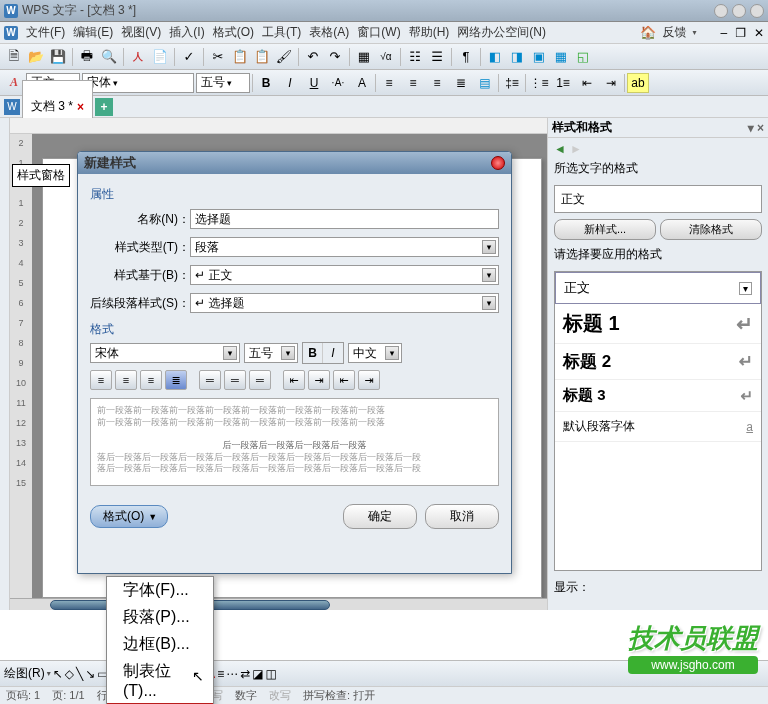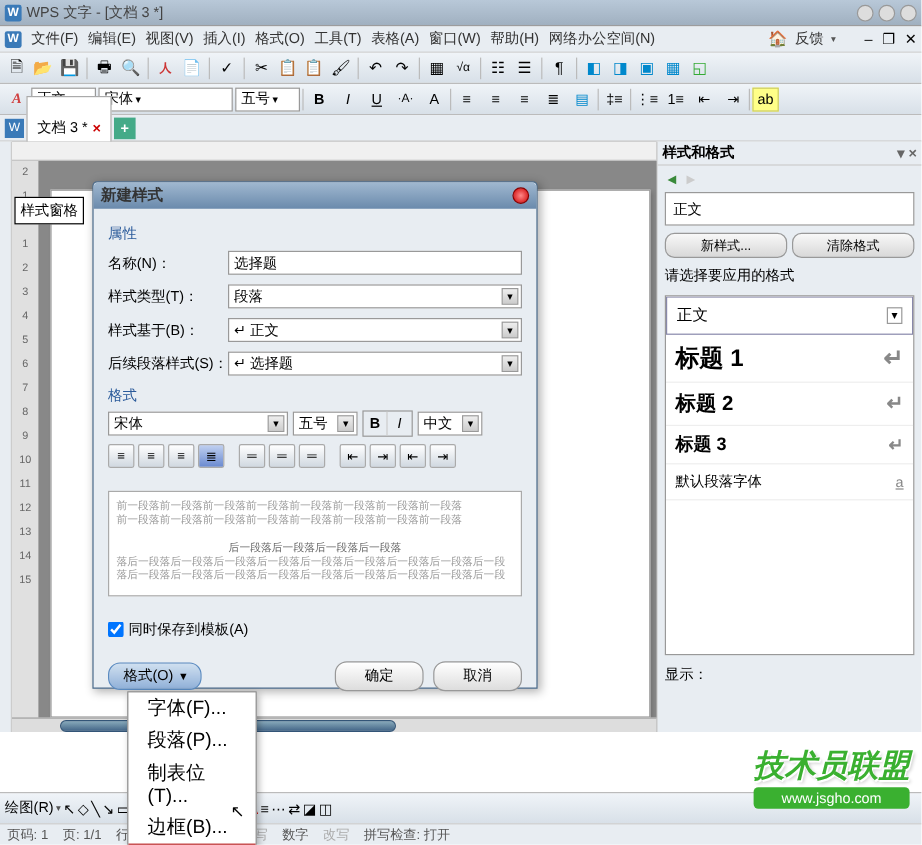--- a/index.html
+++ b/index.html
@@ -44,41 +44,41 @@
 .style-list { margin: 4px 6px; border: 1px solid #999; background: #fff; height: 300px; overflow: auto; }
 .style-item { padding: 6px 8px; display: flex; align-items: center; justify-content: space-between; font-size: 12px; cursor: pointer; border-bottom: 1px solid #eee; }
 .style-item.current { font-family: SimSun; font-size: 13px; }
 .style-item.h1 { font-size: 20px; font-weight: bold; font-family: SimHei; }
 .style-item.h2 { font-size: 17px; font-weight: bold; font-family: SimHei; }
 .style-item.h3 { font-size: 15px; font-weight: bold; font-family: SimHei; }
 .style-item.default { font-size: 12px; }
 .style-item .ret { color: #888; }
 .panel-foot { display: flex; align-items: center; padding: 4px 6px; gap: 4px; font-size: 12px; }
 .style-label-box { position: absolute; left: 12px; top: 164px; border: 1px solid #000; background: #fff; padding: 2px 4px; font-size: 12px; z-index: 50; }
-.dialog { position: absolute; left: 77px; top: 151px; width: 371px; height: 423px; background: #e8edf2; border: 1px solid #4a6a8a; box-shadow: 2px 2px 8px rgba(0,0,0,0.3); z-index: 100; border-radius: 4px 4px 0 0; }
+.dialog { position: absolute; left: 77px; top: 151px; width: 435px; height: 423px; background: #e8edf2; border: 1px solid #4a6a8a; box-shadow: 2px 2px 8px rgba(0,0,0,0.3); z-index: 100; border-radius: 4px 4px 0 0; }
 .dialog-title { height: 22px; background: linear-gradient(#a0b8d0, #6a8aac); display: flex; align-items: center; padding: 0 6px; color: #333; font-size: 13px; font-weight: bold; border-radius: 4px 4px 0 0; }
 .dialog-title .dclose { margin-left: auto; width: 14px; height: 14px; background: radial-gradient(#f88,#c00); border: 1px solid #800; border-radius: 7px; cursor: pointer; }
 .dialog-body { padding: 6px 12px; }
 .fieldset-label { color: #2a5a9a; font-size: 12px; margin: 6px 0 4px; }
 .form-row { display: flex; align-items: center; height: 24px; margin-bottom: 4px; }
-.form-row label { width: 100px; text-align: left; font-size: 12px; }
+.form-row label { width: 100px; text-align: right; font-size: 12px; }
 .form-row .input, .form-row .select { flex: 1; height: 20px; border: 1px solid #999; background: #fff; padding: 0 4px; font-size: 12px; display: flex; align-items: center; }
 .form-row .select { position: relative; }
 .form-row .select .arrow { position: absolute; right: 2px; top: 2px; width: 14px; height: 14px; background: linear-gradient(#eee,#ccc); border: 1px solid #999; font-size: 9px; display: flex; align-items: center; justify-content: center; }
 .fmt-row { display: flex; gap: 4px; margin: 4px 0; align-items: center; }
 .fmt-row .fsel { height: 20px; border: 1px solid #999; background: #fff; font-size: 12px; padding: 0 4px; display: flex; align-items: center; position: relative; }
 .fmt-row .fsel .arrow { position: absolute; right: 2px; top: 2px; width: 14px; height: 14px; background: linear-gradient(#eee,#ccc); border: 1px solid #999; font-size: 9px; display: flex; align-items: center; justify-content: center; }
 .fmt-row .lbl-font { width: 150px; }
 .fmt-row .lbl-size { width: 54px; }
 .fmt-row .lbl-lang { width: 54px; }
 .fmt-row .bi-group { display: flex; border: 1px solid #999; }
 .fmt-row .bi-btn { width: 20px; height: 20px; display: flex; align-items: center; justify-content: center; font-size: 12px; cursor: pointer; border-right: 1px solid #ccc; }
 .icon-row { display: flex; gap: 3px; margin: 6px 0; flex-wrap: wrap; }
 .icon-row .ibtn { width: 22px; height: 20px; border: 1px solid #aaa; background: linear-gradient(#fff,#d0d8e0); display: flex; align-items: center; justify-content: center; font-size: 11px; cursor: pointer; border-radius: 2px; }
-.preview { border: 1px solid #aaa; background: #fff; height: 88px; margin: 19px 0; padding: 6px; font-size: 9px; color: #999; overflow: hidden; line-height: 1.3; }
+.preview { border: 1px solid #aaa; background: #fff; height: 88px; margin: 8px 0; padding: 6px; font-size: 9px; color: #999; overflow: hidden; line-height: 1.3; }
 .preview .center { text-align: center; color: #666; }
 .checkrow { display: flex; align-items: center; gap: 4px; margin: 10px 0 8px; font-size: 12px; }
 .dialog-foot { display: flex; align-items: center; padding: 4px 12px; gap: 8px; }
 .dialog-foot .fmt-drop { padding: 2px 10px 2px 12px; border: 1px solid #5a8ac0; background: linear-gradient(#d0e0f0,#90b0d8); border-radius: 10px; font-size: 12px; cursor: pointer; display: flex; align-items: center; gap: 4px; }
 .dialog-foot .spacer { flex: 1; }
 .dialog-foot .dlgbtn { padding: 3px 24px; border: 1px solid #999; background: linear-gradient(#fff,#ddd); border-radius: 10px; font-size: 12px; cursor: pointer; }
 .popup-menu { position: absolute; left: 106px; top: 576px; width: 108px; background: #fff; border: 1px solid #888; box-shadow: 2px 2px 6px rgba(0,0,0,0.3); z-index: 200; }
 .popup-menu .mitem { padding: 3px 16px; font-size: 16px; cursor: pointer; }
 .popup-menu .mitem.active { background: #b91c1c; }
 .bottombar { position: absolute; bottom: 18px; left: 0; right: 0; height: 26px; background: linear-gradient(#f0f4f8, #d8e0e8); border-top: 1px solid #bbb; display: flex; align-items: center; padding: 0 4px; gap: 2px; }
@@ -243,20 +243,21 @@
   <div class="right-panel">
     <div class="panel-head">
       <span>样式和格式</span>
       <span class="close">▾ ×</span>
     </div>
     <div style="height:4px"></div>
     <div style="padding:0 6px;display:flex;gap:4px">
         <span style="color:#3a8a3a">◄</span>
         <span style="color:#ccc">►</span>
       </div>
+    <div class="panel-sub">所选文字的格式</div>
     <div class="panel-box">正文</div>
     <div class="panel-btns">
       <div class="pbtn">新样式...</div>
       <div class="pbtn">清除格式</div>
     </div>
     <div class="panel-sub">请选择要应用的格式</div>
     <div class="style-list">
       <div class="style-item current" style="border:1px solid #88a">
           <span>正文</span>
           <span style="border:1px solid #999;padding:0 3px;font-size:10px">▾</span>
@@ -357,41 +358,37 @@
       <div class="ibtn">⇥</div>
     </div>
     <div class="preview">
       <div>前一段落前一段落前一段落前一段落前一段落前一段落前一段落前一段落</div>
       <div>前一段落前一段落前一段落前一段落前一段落前一段落前一段落前一段落</div>
       <br>
       <div class="center">后一段落后一段落后一段落后一段落</div>
       <div>落后一段落后一段落后一段落后一段落后一段落后一段落后一段落后一段落后一段</div>
       <div>落后一段落后一段落后一段落后一段落后一段落后一段落后一段落后一段落后一段</div>
     </div>
-    <div class="checkrow">
-      <input type="checkbox" checked="" style="">
-      <span>同时保存到模板(A)</span>
-    </div>
   </div>
   <div class="dialog-foot">
     <div class="fmt-drop">
         <span>格式(O)</span>
         <span style="font-size:9px">▼</span>
       </div>
     <div class="spacer"></div>
     <div class="dlgbtn">确定</div>
     <div class="dlgbtn">取消</div>
   </div>
 </div>
 
 <div class="popup-menu">
   <div class="mitem">字体(F)...</div>
   <div class="mitem">段落(P)...</div>
+  <div class="mitem">边框(B)...</div>
   <div class="mitem">制表位(T)...</div>
-  <div class="mitem">边框(B)...</div>
   <div class="mitem active">编号(N)...</div>
   <div class="mitem">快捷键(S)...</div>
 </div>
 
 <div class="bottombar">
   <span>绘图(R)</span>
     <span class="arrow-drop">▾</span>
   <div class="tb">↖</div>
   <div class="tb">◇</div>
   <div class="tb">╲</div>

